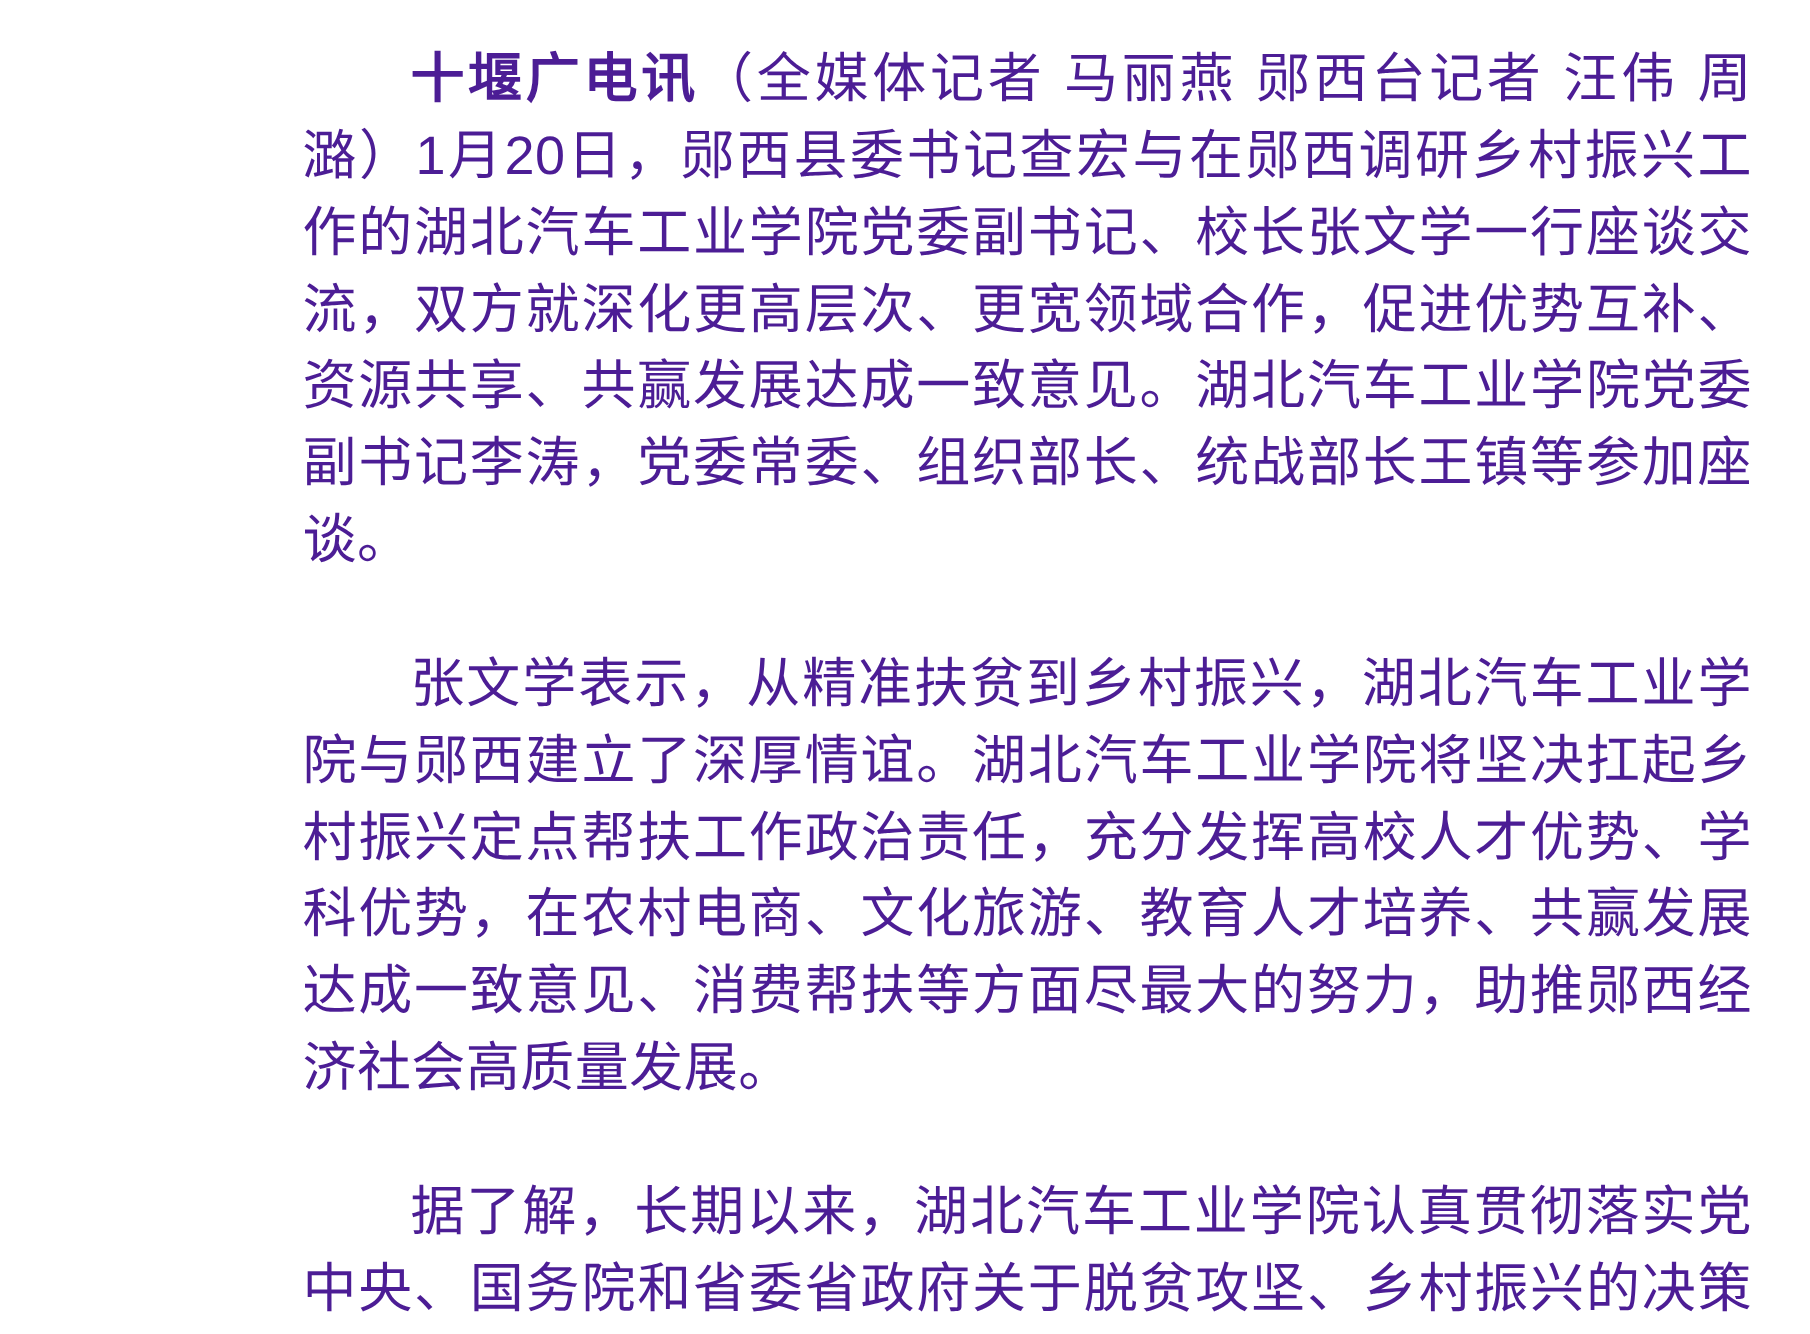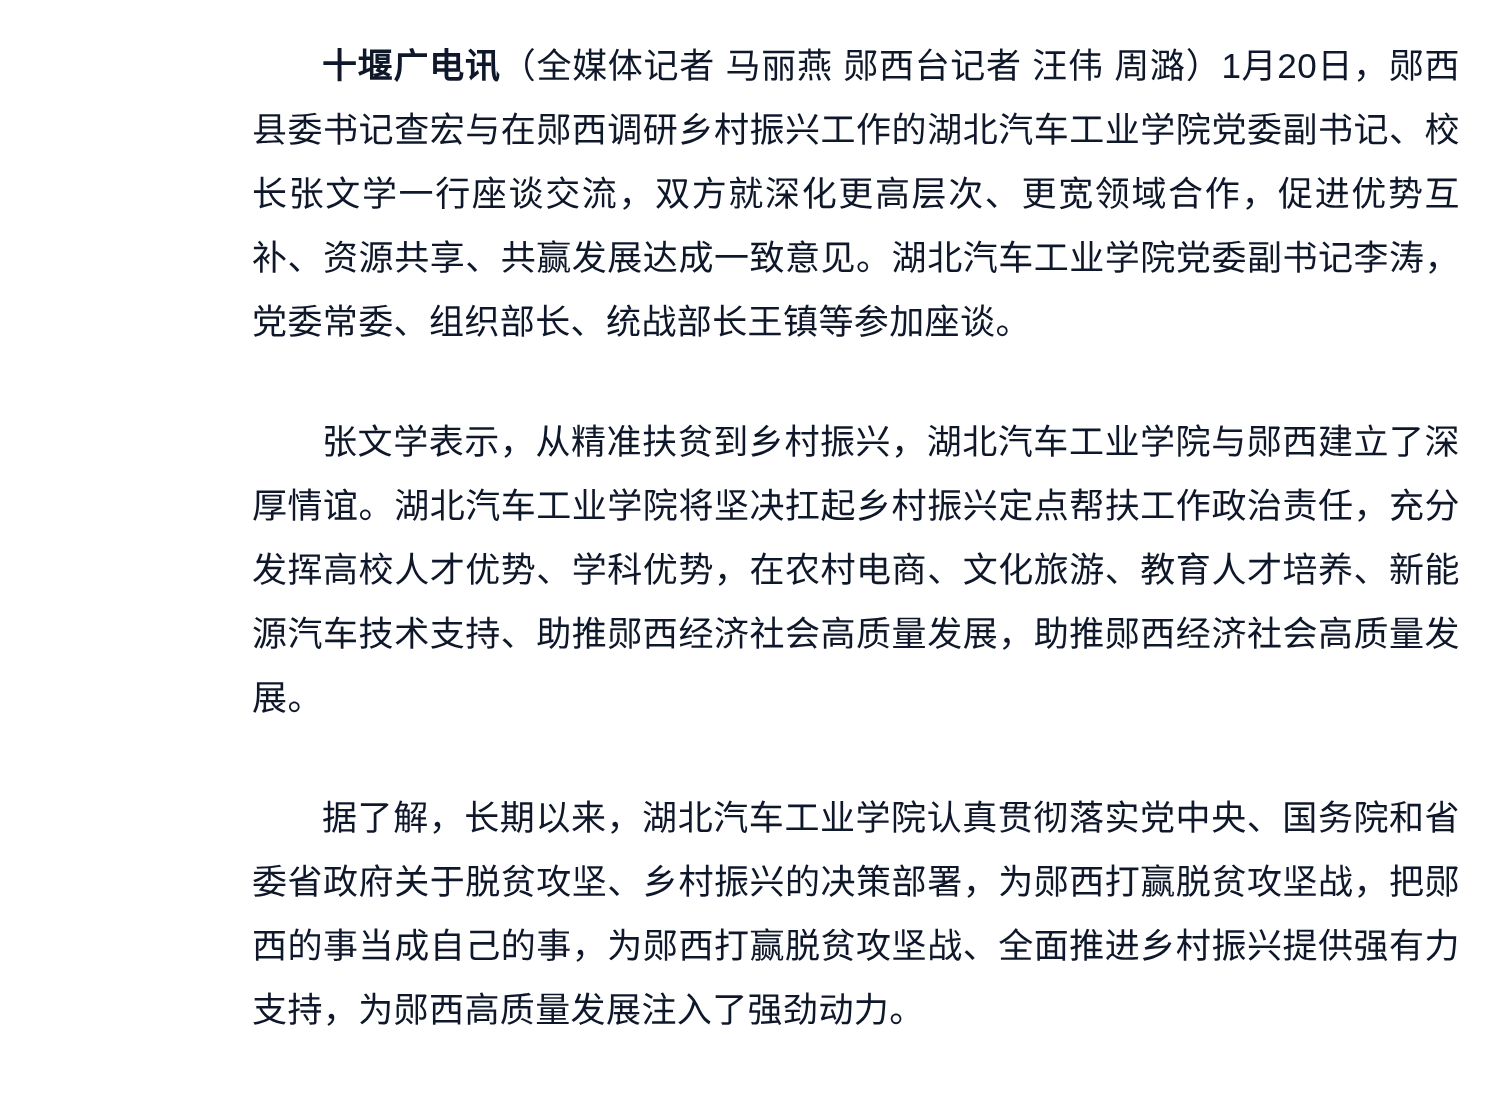--- a/index.html
+++ b/index.html
@@ -15,39 +15,39 @@
     color: #1a1a1a;
     overflow: hidden;
   }
   .article {
     box-sizing: border-box;
     width: 1508px;
     padding: 34px 48px 0 252px;
   }
   .para {
     margin: 0 0 0 0;
-    font-size: 35px;
+    font-size: 45px;
     line-height: 64px;
     text-align: justify;
     text-justify: inter-ideograph;
     letter-spacing: 0.4px;
-    color: #0f172a;
+    color: #4c1d95;
     text-indent: 2em;
   }
   .para + .para {
     margin-top: 56px;
   }
   .lead {
     font-weight: bold;
   }
 </style>
 </head>
 <body>
 
 <div class="article">
 
   <p class="para"><span class="lead">十堰广电讯</span><span>（全媒体记者 马丽燕 郧西台记者 汪伟 周潞）</span><span>1月20日，郧西县委书记查宏与在郧西调研乡村振兴工作的湖北汽车工业学院党委副书记、校长张文学一行座谈交流，双方就深化更高层次、更宽领域合作，促进优势互补、资源共享、共赢发展达成一致意见。湖北汽车工业学院党委副书记李涛，党委常委、组织部长、统战部长王镇等参加座谈。</span></p>
 
-  <p class="para">张文学表示，从精准扶贫到乡村振兴，湖北汽车工业学院与郧西建立了深厚情谊。湖北汽车工业学院将坚决扛起乡村振兴定点帮扶工作政治责任，充分发挥高校人才优势、学科优势，在农村电商、文化旅游、教育人才培养、新能源汽车技术支持、助推郧西经济社会高质量发展，助推郧西经济社会高质量发展。</p>
+  <p class="para">张文学表示，从精准扶贫到乡村振兴，湖北汽车工业学院与郧西建立了深厚情谊。湖北汽车工业学院将坚决扛起乡村振兴定点帮扶工作政治责任，充分发挥高校人才优势、学科优势，在农村电商、文化旅游、教育人才培养、共赢发展达成一致意见、消费帮扶等方面尽最大的努力，助推郧西经济社会高质量发展。</p>
 
   <p class="para">据了解，长期以来，湖北汽车工业学院认真贯彻落实党中央、国务院和省委省政府关于脱贫攻坚、乡村振兴的决策部署，为郧西打赢脱贫攻坚战，把郧西的事当成自己的事，为郧西打赢脱贫攻坚战、全面推进乡村振兴提供强有力支持，为郧西高质量发展注入了强劲动力。</p>
 
 </div>
 
 </body></html>

